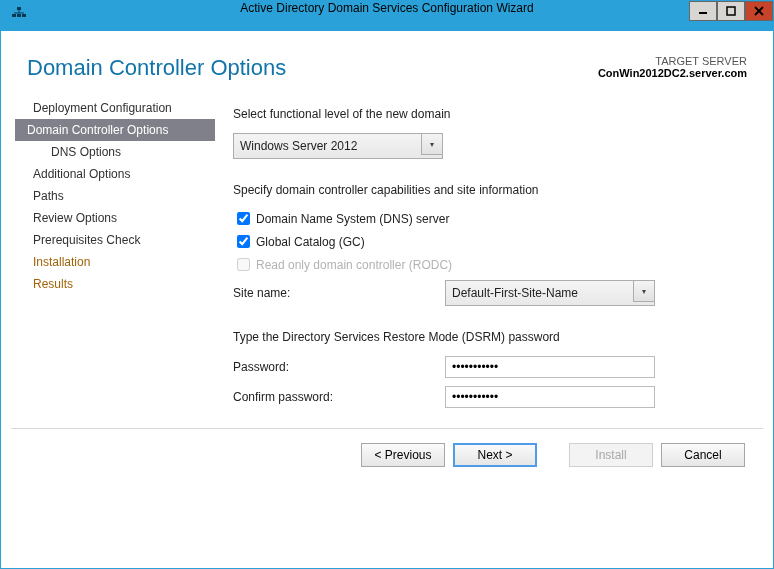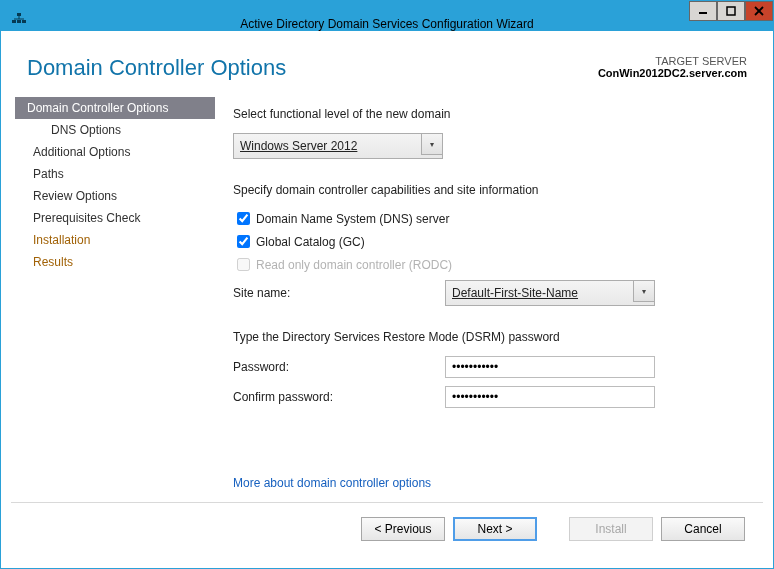--- a/index.html
+++ b/index.html
@@ -1,17 +1,17 @@
 <!DOCTYPE html>
 <html><head>
   <meta charset="utf-8">
   <style>
     * { box-sizing: border-box; font-family: "Segoe UI", Arial, sans-serif; }
     body { margin: 0; background: #fff; width: 774px; height: 569px; position: relative; border: 1px solid #2aa1d8; }
-    .titlebar { height: 30px; background: #2aa1d8; display: flex; align-items: flex-end; position: relative; }
+    .titlebar { height: 30px; background: #2aa1d8; display: flex; align-items: flex-start; position: relative; }
     .titlebar-icon { width: 24px; height: 24px; margin-left: 6px; display: inline-flex; align-items: center; justify-content: center; color: #063a53; }
     .title-text { position: absolute; left: 0; right: 0; text-align: center; font-size: 12px; color: #000; pointer-events: none; }
     .win-controls { position: absolute; right: 0; top: 0; display: flex; height: 20px; }
     .win-btn { width: 28px; height: 20px; display: inline-flex; align-items: center; justify-content: center; border: 1px solid #666; background: #d8d6d3; font-size: 10px; }
     .win-btn.close { background: #c7432a; color: #000; }
     .content { padding: 0 10px; }
     .header-row { display: flex; justify-content: space-between; align-items: flex-start; padding: 24px 16px 8px 16px; }
     .page-title { font-size: 22px; color: #1174aa; font-weight: 300; }
     .target-block { text-align: right; font-size: 11px; }
     .target-label { color: #555; }
@@ -23,21 +23,21 @@
     .sidebar-item.active { background: #80808a; color: #fff; padding-left: 12px; }
     .sidebar-item.disabled { color: #a16207; }
     .form-area { flex: 1; padding: 18px 40px 0 18px; font-size: 12px; color: #222; }
     .section-text { margin-bottom: 12px; }
     .form-row { display: flex; align-items: center; margin-bottom: 8px; }
     .form-row label.left { width: 212px; display: inline-block; }
     .section-gap { height: 16px; }
     .checkbox-row { display: flex; align-items: center; padding-left: 0; margin-bottom: 4px; }
     .checkbox-row input { margin-right: 6px; }
     .checkbox-row.disabled { color: #b3b3b3; }
-    .dropdown { display: inline-flex; align-items: center; width: 210px; height: 22px; border: 1px solid #adadad; background: linear-gradient(#f4f4f4,#e8e8e8); padding: 12px 6px; font-size: 12px; position: relative; text-decoration: underline; }
+    .dropdown { display: inline-flex; align-items: center; width: 210px; height: 22px; border: 1px solid #adadad; background: linear-gradient(#f4f4f4,#e8e8e8); padding: 12px 6px; font-size: 12px; position: relative; }
     .dropdown .arrow-box { position: absolute; right: -1px; top: -1px; width: 22px; height: 22px; border: 1px solid #adadad; background: linear-gradient(#f4f4f4,#e1e1e1); display: flex; align-items: center; justify-content: center; font-size: 8px; color: #444; }
     input[type=password] { width: 210px; height: 22px; border: 1px solid #bcbcbc; padding: 0 6px; font-size: 12px; }
     .link-more { color: #1660bf; font-size: 12px; cursor: pointer; margin-top: 60px; display: inline-block; }
     .hr { border: none; border-top: 1px solid #d9d9d9; margin: 12px 0 0 0; }
     .footer { display: flex; justify-content: flex-end; gap: 8px; padding: 14px 18px 14px 0; }
     .btn { min-width: 84px; height: 24px; border: 1px solid #a6a6a6; background: linear-gradient(#fafafa,#e6e6e6); font-size: 12px; display: inline-flex; align-items: center; justify-content: center; cursor: default; }
     .btn.primary { border: 2px solid #4f9de8; }
     .btn.disabled { color: #a8a8a8; border-color: #cfcfcf; background: #f3f3f3; }
   </style>
 </head>
@@ -79,20 +79,21 @@
   <div class="header-row">
     <div class="page-title">Domain Controller Options</div>
     <div class="target-block">
       <div class="target-label">TARGET SERVER</div>
       <div class="target-name">ConWin2012DC2.server.com</div>
     </div>
   </div>
 
   <div class="main">
     <div class="sidebar">
+      <div class="sidebar-item">Deployment Configuration</div>
       <div class="sidebar-item active">Domain Controller Options</div>
       <div class="sidebar-item sub">DNS Options</div>
       <div class="sidebar-item">Additional Options</div>
       <div class="sidebar-item">Paths</div>
       <div class="sidebar-item">Review Options</div>
       <div class="sidebar-item">Prerequisites Check</div>
       <div class="sidebar-item disabled">Installation</div>
       <div class="sidebar-item disabled">Results</div>
     </div>
 
@@ -134,21 +135,20 @@
 
       <div class="form-row">
         <label class="left">Password:</label>
         <input type="password" value="•••••••••••" style="">
       </div>
       <div class="form-row">
         <label class="left">Confirm password:</label>
         <input type="password" value="•••••••••••" style="">
       </div>
 
-      <a class="link-more">More about domain controller options</a>
     </div>
   </div>
 
   <hr class="hr">
 
   <div class="footer">
     <div class="btn">&lt; Previous</div>
     <div class="btn primary">Next &gt;</div>
     <div style="width:16px"></div>
     <div class="btn disabled">Install</div>

